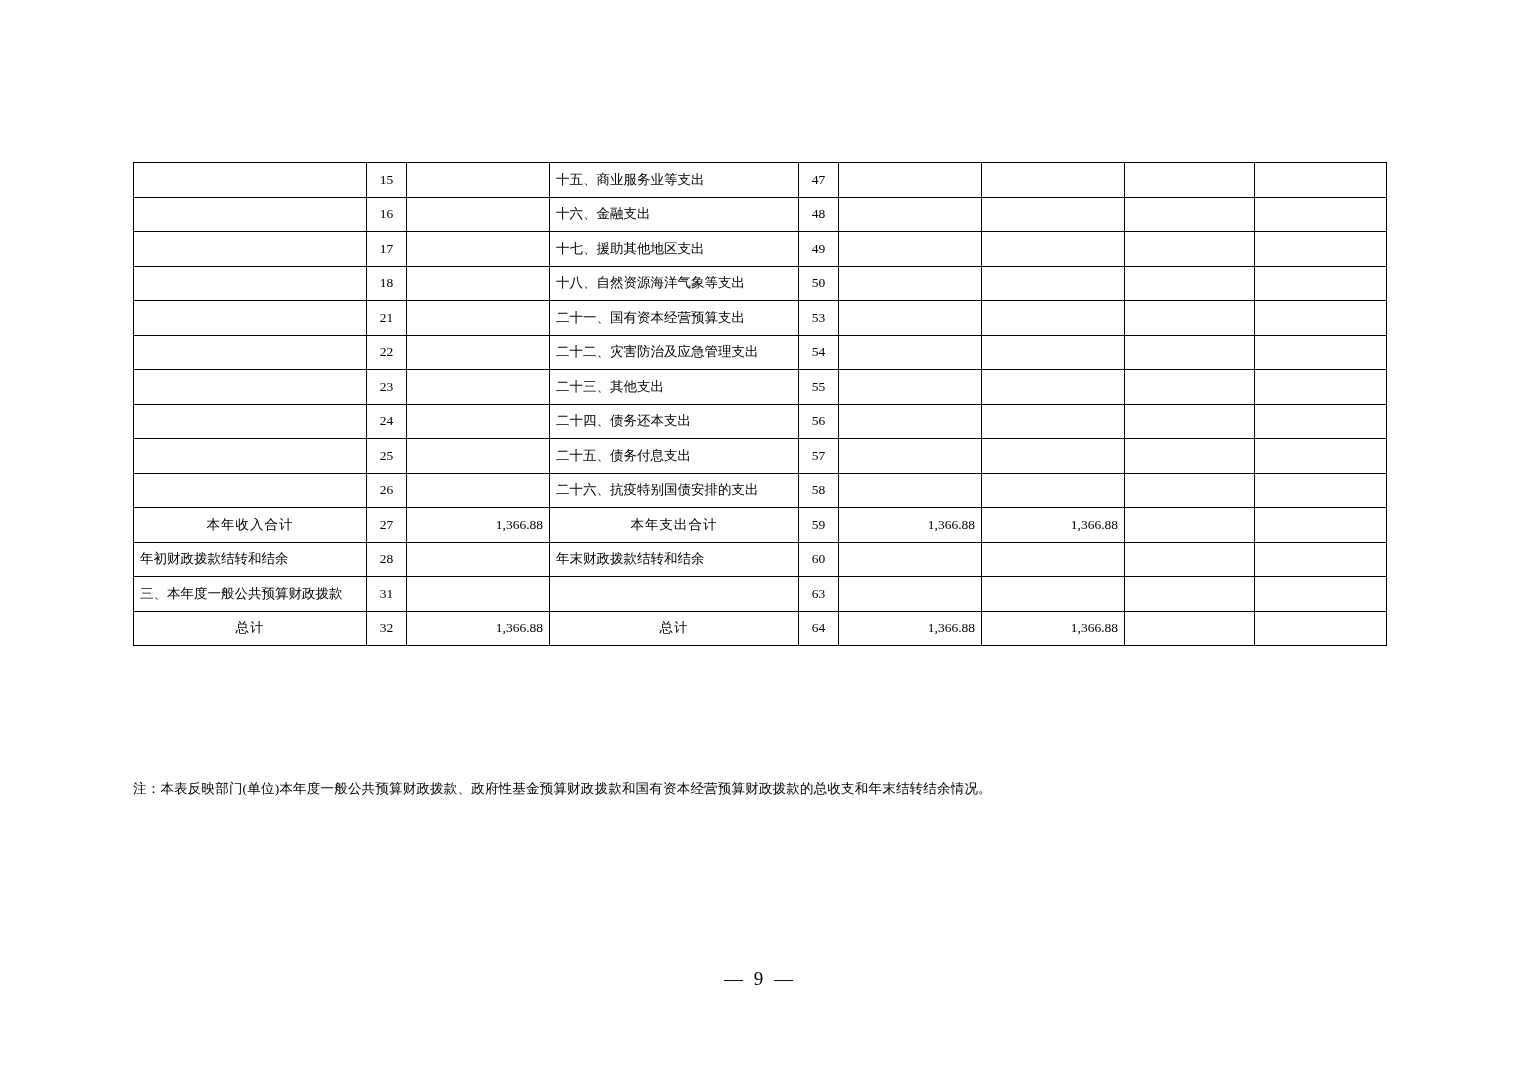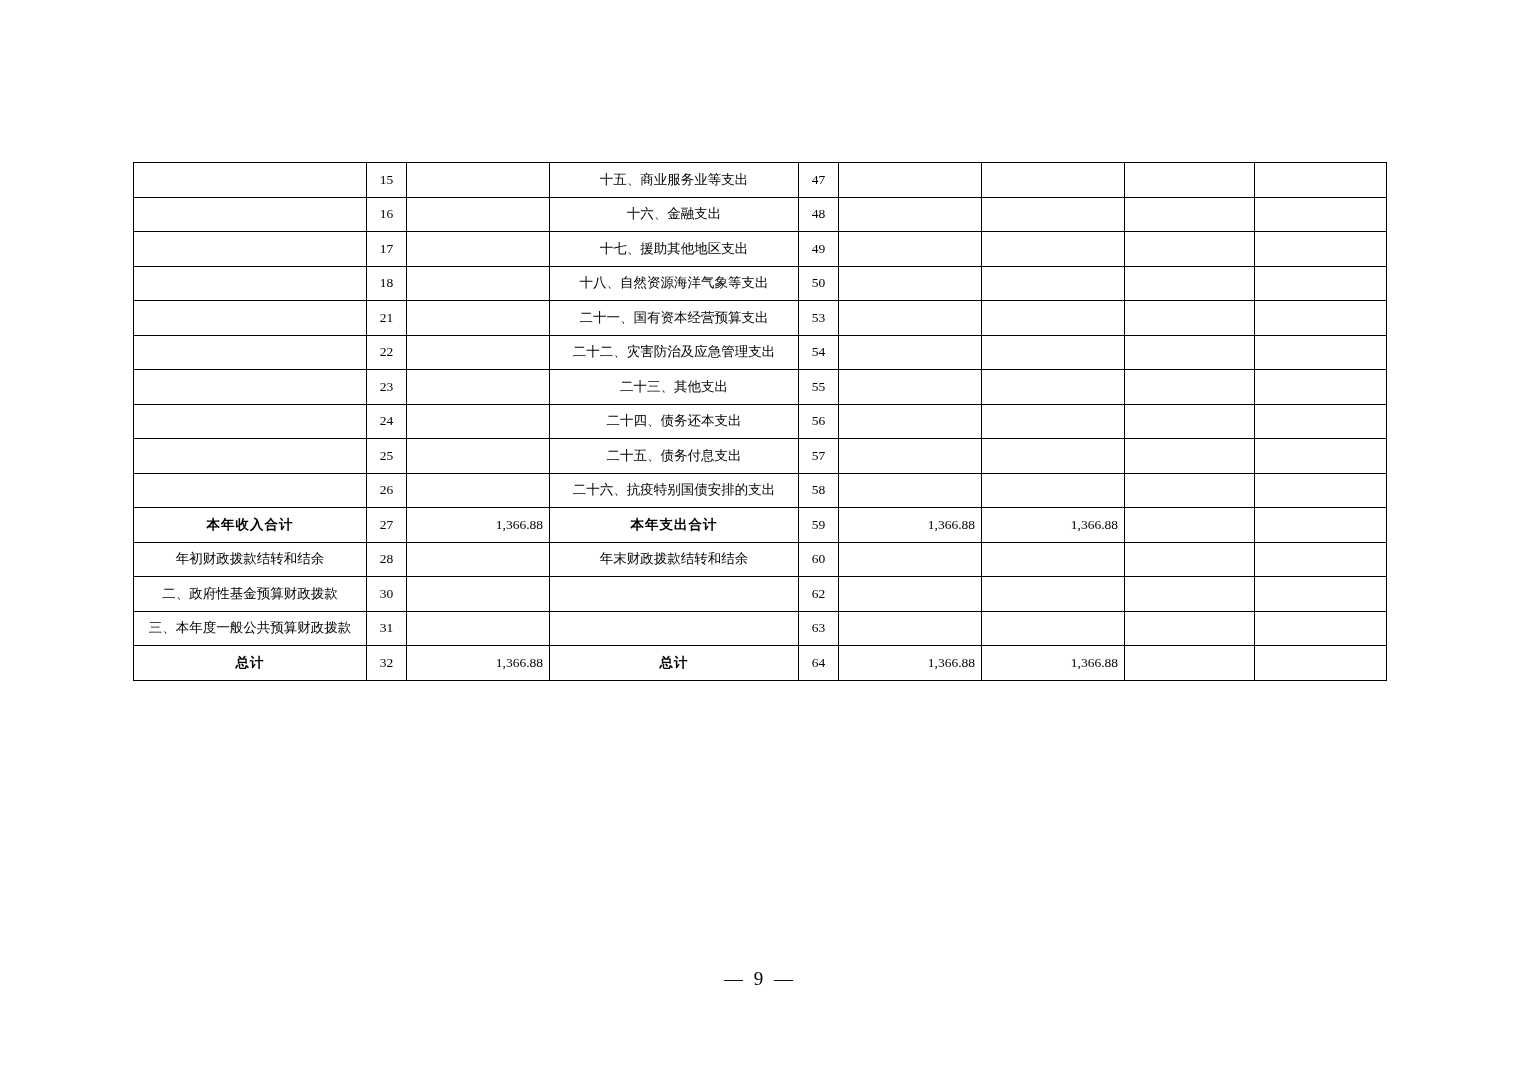--- a/index.html
+++ b/index.html
@@ -58,26 +58,26 @@
     text-align: center;
     font-family: "Liberation Serif", "DejaVu Serif", serif;
     font-size: 13.5px;
   }
   td.money {
     text-align: right;
     padding-right: 10px;
     font-size: 13.5px;
   }
   td.label {
-    text-align: center;
+    text-align: left;
     padding-left: 8px;
   }
   td.center-bold {
     text-align: center;
-    font-weight: bold;
+    font-weight: normal;
     letter-spacing: 1px;
   }
 
   .note {
     position: absolute;
     left: 133px;
     top: 780px;
     font-size: 13.5px;
     letter-spacing: 0.2px;
     white-space: nowrap;
@@ -237,31 +237,20 @@
             <td class="num">28</td>
             <td class="money"></td>
             <td class="label">年末财政拨款结转和结余</td>
             <td class="num">60</td>
             <td class="money"></td>
             <td class="money"></td>
             <td class="money"></td>
             <td class="money"></td>
           </tr>
           <tr>
-            <td class="label">二、政府性基金预算财政拨款</td>
-            <td class="num">30</td>
-            <td class="money"></td>
-            <td class="label"></td>
-            <td class="num">62</td>
-            <td class="money"></td>
-            <td class="money"></td>
-            <td class="money"></td>
-            <td class="money"></td>
-          </tr>
-          <tr>
             <td class="label">三、本年度一般公共预算财政拨款</td>
             <td class="num">31</td>
             <td class="money"></td>
             <td class="label"></td>
             <td class="num">63</td>
             <td class="money"></td>
             <td class="money"></td>
             <td class="money"></td>
             <td class="money"></td>
           </tr>
@@ -273,16 +262,17 @@
             <td class="num">64</td>
             <td class="money">1,366.88</td>
             <td class="money">1,366.88</td>
             <td class="money"></td>
             <td class="money"></td>
           </tr>
         </tbody>
     </table>
   </div>
 
+  <div class="note">注：本表反映部门(单位)本年度一般公共预算财政拨款、政府性基金预算财政拨款和国有资本经营预算财政拨款的总收支和年末结转结余情况。</div>
 
   <div class="pagenum">— 9 —</div>
 
 </div>
 
 </body></html>

